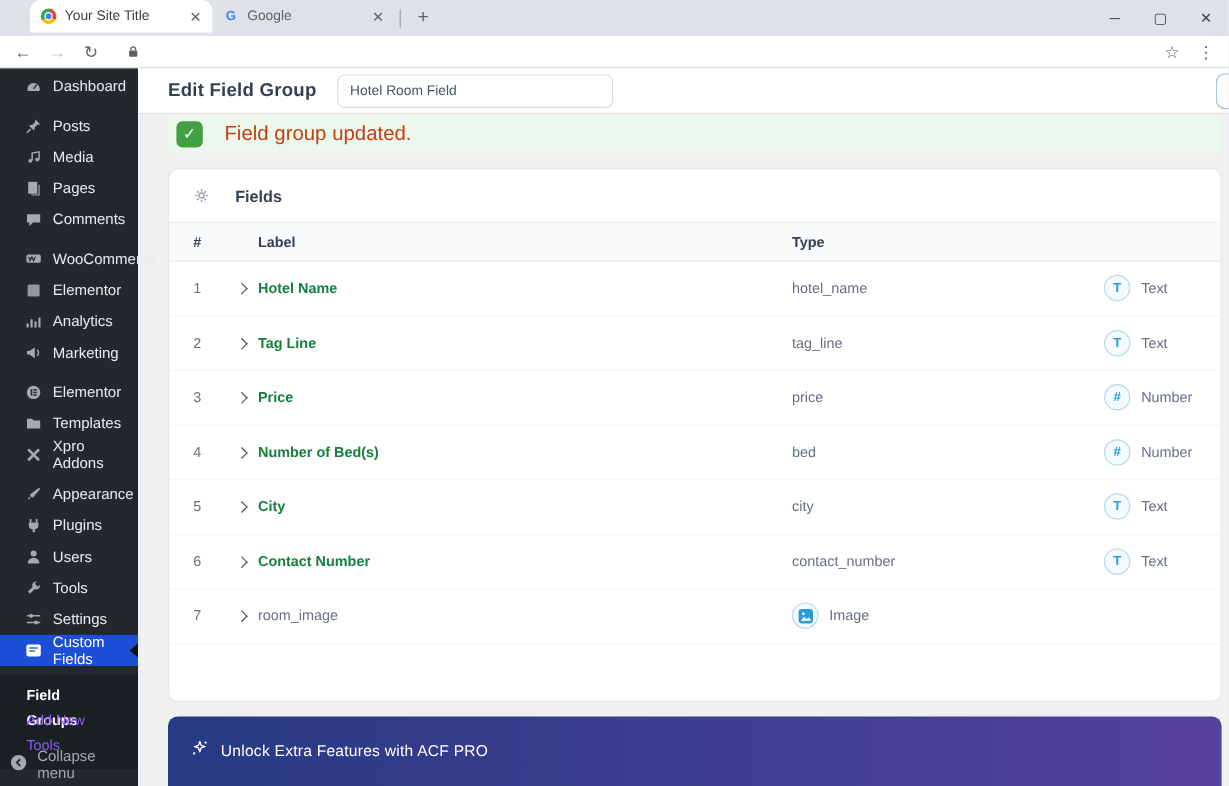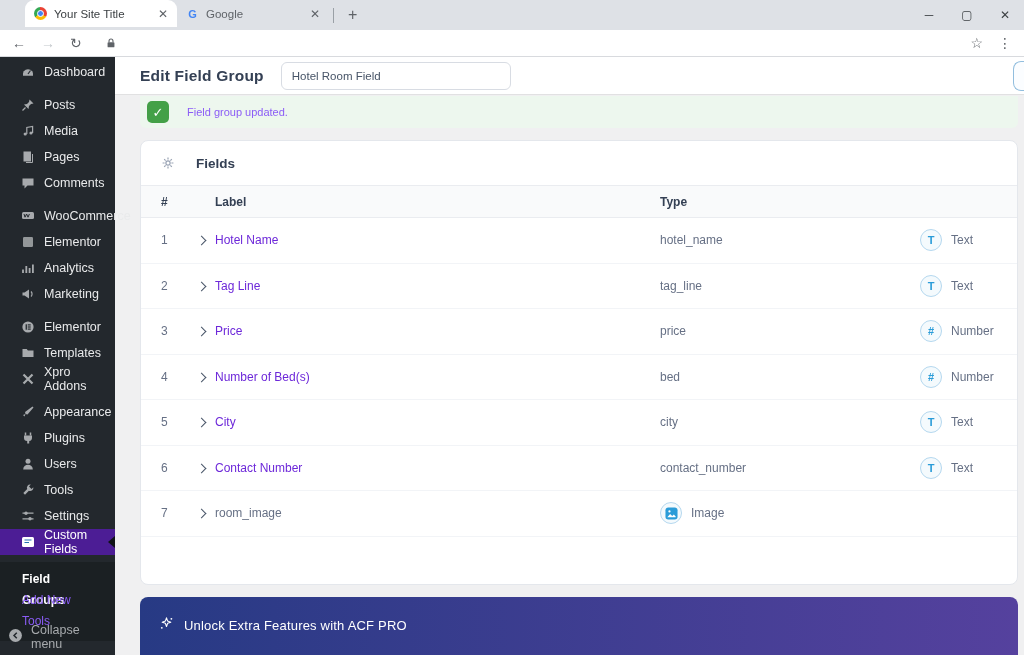--- a/index.html
+++ b/index.html
@@ -28,49 +28,49 @@
   .nav-spacer{flex:1}
 
   
   .wp{display:flex;height:598px}
   .sidebar{width:115px;background:#23282d;color:#e9eaeb;flex:none;position:relative;font-size:12.5px}
   .menu{padding-top:2px}
   .menu-group{margin-bottom:7px}
   .menu-item{height:26px;display:flex;align-items:center;gap:9px;padding:0 20px;position:relative;cursor:default}
   .menu-item .mi{width:15px;height:15px;color:#a7aaad;flex:none;display:flex;align-items:center;justify-content:center}
   .menu-item .mi svg{width:14px;height:14px}
-  .menu-item.active{background:#4c1d95;color:#fff}
+  .menu-item.active{background:#1d4ed8;color:#fff}
   .menu-item.active .mi{color:#fff}
   .menu-item.active::after{content:'';position:absolute;right:0;top:50%;margin-top:-6px;border:6px solid transparent;border-right:7px solid #101316;border-left:none}
   .submenu{background:#1b2023;padding:7px 12px 9px}
   .submenu-item{height:21px;line-height:21px;padding:0 10px;color:#8b5cf6;font-size:12px}
   .submenu-item.current{color:#fff;font-weight:700}
   .collapse{position:absolute;bottom:0;left:0;right:0;height:36px;display:flex;align-items:center;gap:8px;padding:0 8px;color:#a7aaad;font-size:12.5px}
   .collapse svg{width:15px;height:15px}
 
   
   .content{flex:1;display:flex;flex-direction:column;background:#f0f0f1;min-width:0;overflow:hidden}
   .page-header{height:37px;background:#fff;display:flex;align-items:center;padding-left:25px;position:relative;flex:none;box-shadow:0 1px 0 rgba(0,0,0,.06)}
   .page-title{font-size:15.5px;font-weight:700;color:#344054;letter-spacing:.2px}
   .title-input{margin-left:17px;width:230px;height:28px;border:1px solid #d8dce3;border-radius:6px;padding:0 10px;font-size:11.5px;color:#475467;outline:none;font-family:inherit}
   .save-stub{position:absolute;right:0;top:50%;transform:translateY(-50%);width:11px;height:30px;border:1.5px solid #92bede;border-right:none;border-radius:8px 0 0 8px;background:#fbfdff}
 
   .notice{margin:2px 6px 0 25px;height:33px;background:#edf7ee;border-radius:0 0 6px 6px;display:flex;align-items:center;gap:18px;padding-left:7px}
   .notice-icon{width:22px;height:22px;background:#43a047;border-radius:5px;color:#fff;display:flex;align-items:center;justify-content:center;font-size:13px;flex:none}
-  .notice-text{font-size:11px;color:#8b5cf6}
+  .notice-text{font-size:17px;color:#c2410c}
 
   .panel{margin:12px 6px 0 25px;height:458px;background:#fff;border:1px solid #e4e7ec;border-radius:8px;overflow:hidden}
   .panel-head{height:45px;display:flex;align-items:center;gap:21px;padding:0 20px;border-bottom:1px solid #eaecf0}
   .panel-head .gear{color:#98a2b3;display:flex}
   .panel-title{font-size:13.5px;font-weight:700;color:#344054}
   .ftable-head{display:grid;grid-template-columns:37px 17px 445px 260px 1fr;height:32px;align-items:center;background:#f9fafb;padding-left:20px;font-size:12px;font-weight:700;color:#344054;border-bottom:1px solid #eaecf0}
   .frow{display:grid;grid-template-columns:37px 17px 445px 260px 1fr;height:45.5px;align-items:center;padding-left:20px;font-size:12px;border-bottom:1px solid #f2f4f7}
   .fnum{color:#667085}
   .chev{width:7px;height:7px;border-right:1.7px solid #475467;border-top:1.7px solid #475467;transform:rotate(45deg);display:inline-block}
-  .flabel{color:#6d28d9;font-weight:400;text-decoration:none;cursor:pointer}
+  .flabel{color:#15803d;font-weight:700;text-decoration:none;cursor:pointer}
   .fname{color:#667085}
   .ftype{display:flex;align-items:center;gap:9px;color:#667085}
   .tcir{width:22px;height:22px;border-radius:50%;border:1px solid #b5d8ef;background:#f4fafd;color:#2b9cd8;font-weight:700;font-size:11px;display:flex;align-items:center;justify-content:center;flex:none}
 
   .banner{margin:12px 6px 0 25px;height:60px;border-radius:8px 8px 0 0;background:linear-gradient(90deg,#273a84,#55419e);display:flex;align-items:center;gap:10px;padding-left:19px;color:#fff;cursor:pointer}
   .banner svg{flex:none}
   .banner-text{font-size:13px;font-weight:400;letter-spacing:.2px}
 </style>
 </head>
 <body>

